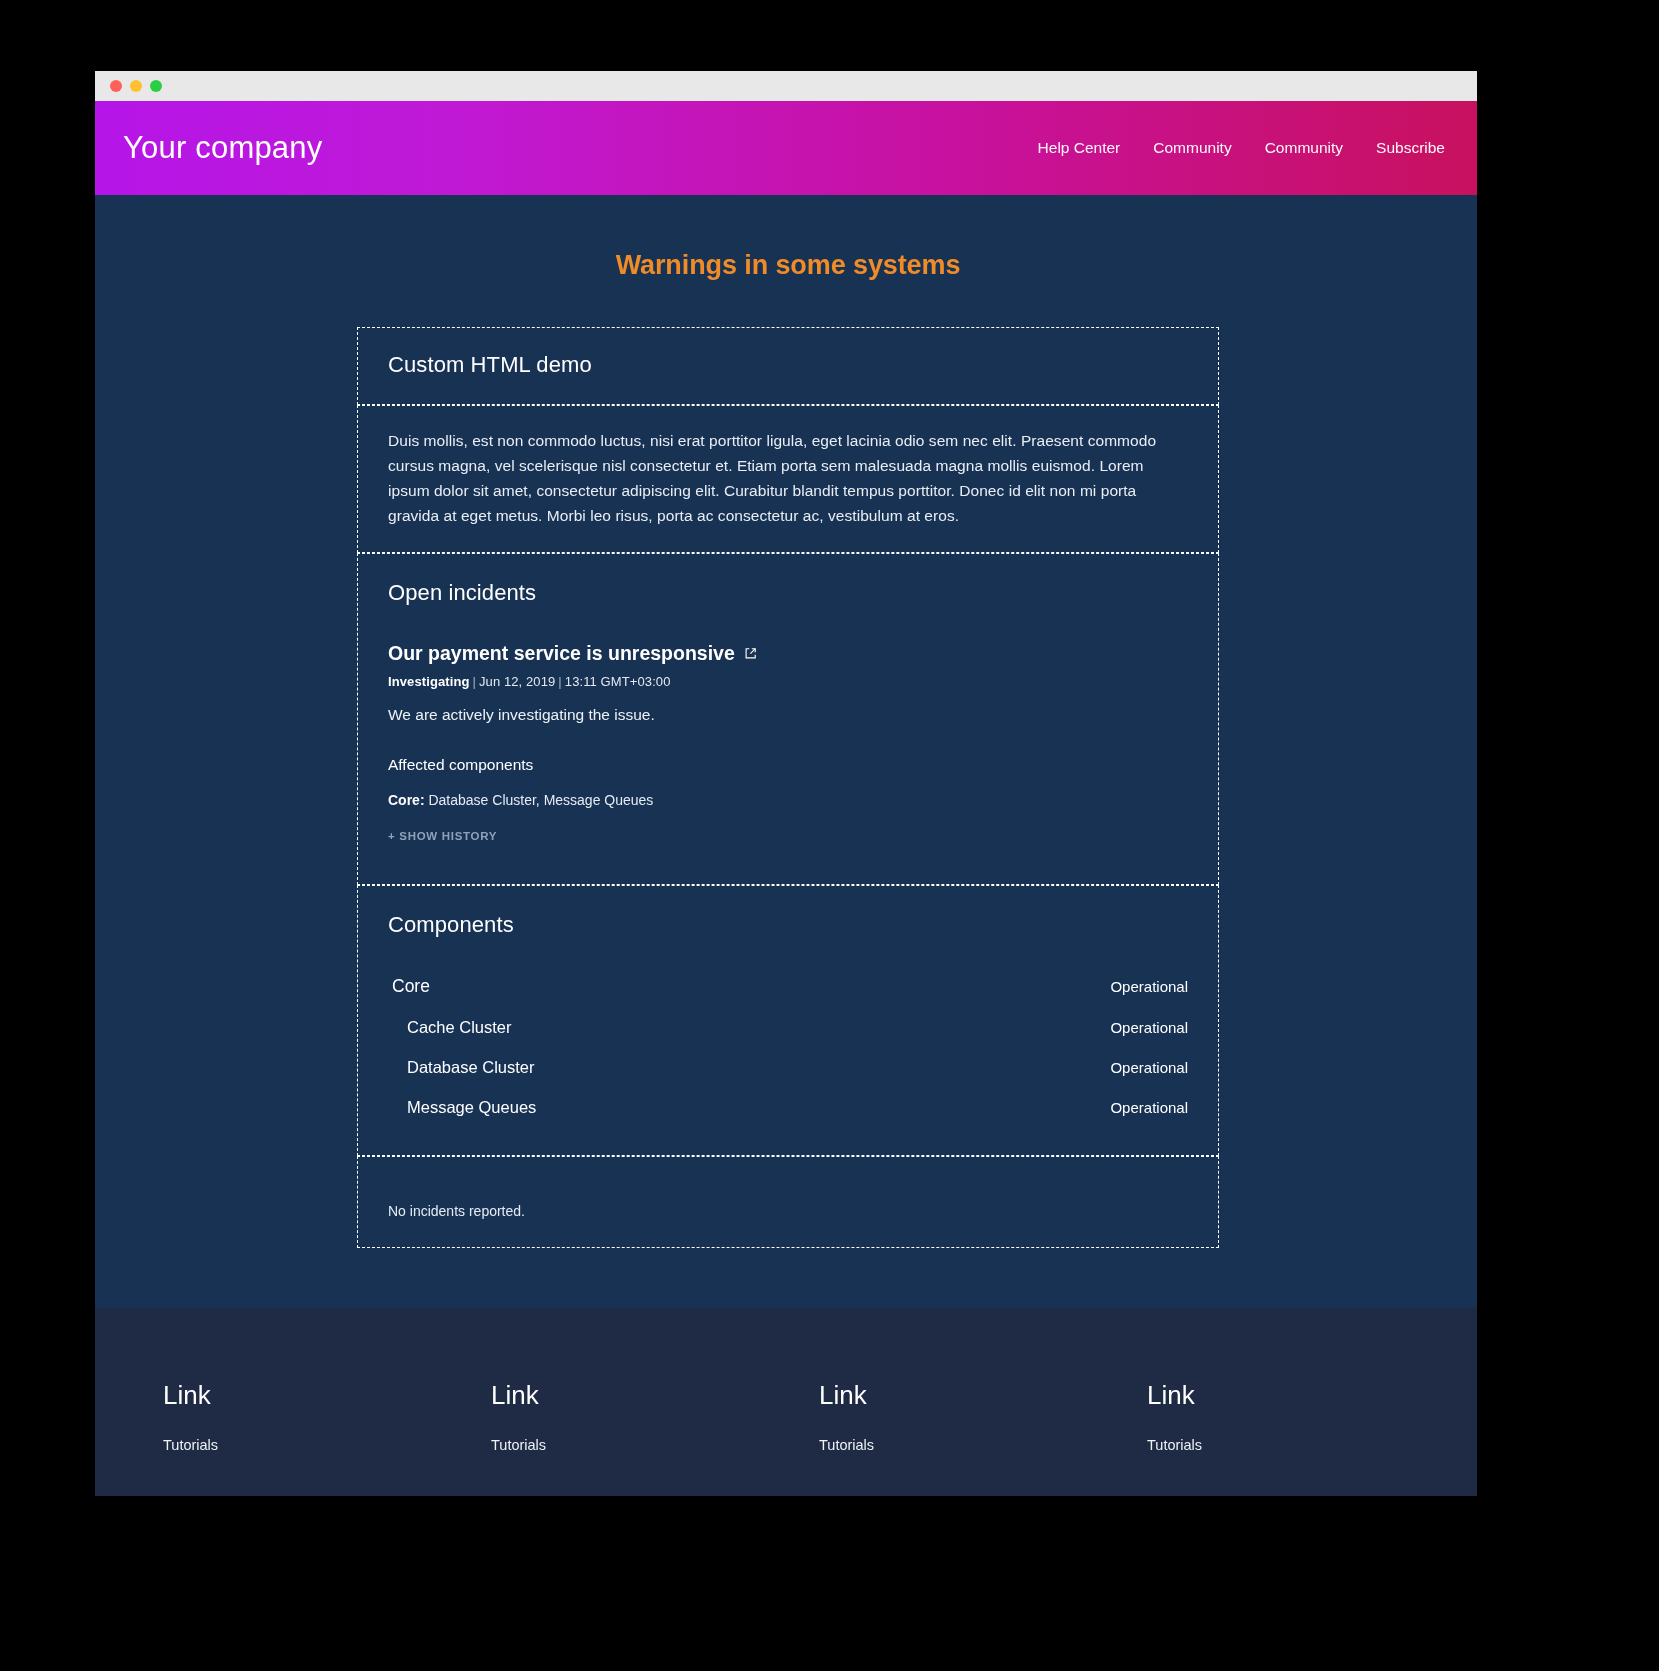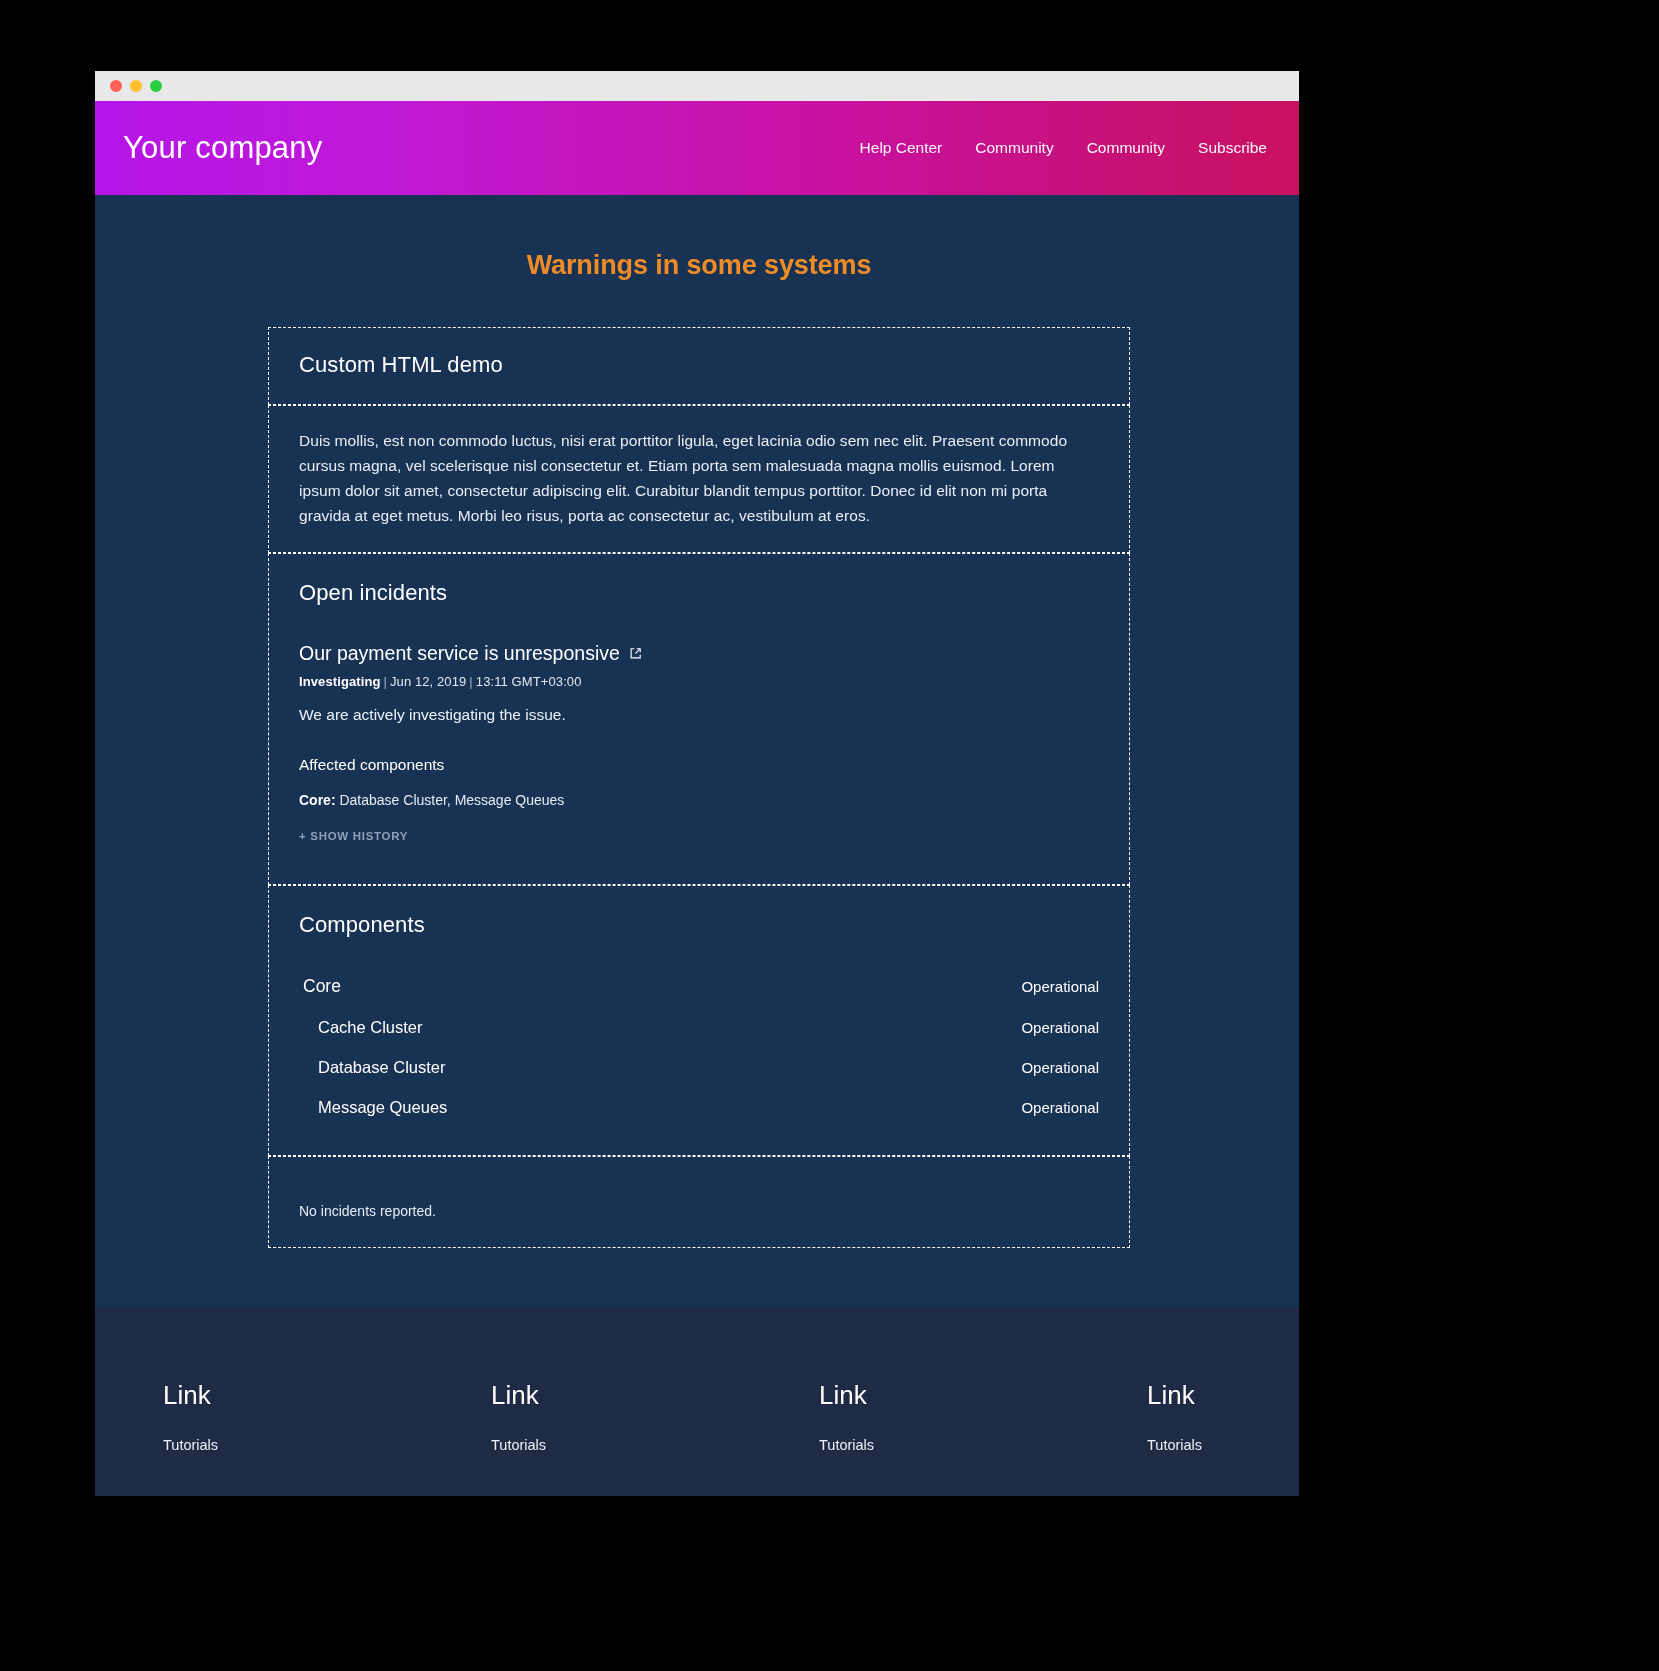--- a/index.html
+++ b/index.html
@@ -19,21 +19,21 @@
     height: 1671px;
     background: #000000;
     overflow: hidden;
   }
 
   
   .window {
     position: absolute;
     left: 95px;
     top: 71px;
-    width: 1204px;
+    width: 1382px;
     height: 1425px;
     background: #183254;
     overflow: hidden;
   }
 
   .titlebar {
     height: 30px;
     background: #e8e8e8;
     display: flex;
     align-items: center;
@@ -125,21 +125,21 @@
   
   .incident-title-row {
     display: flex;
     align-items: center;
     gap: 9px;
     margin-top: 36px;
   }
   .incident-title {
     font-size: 19.5px;
     color: #ffffff;
-    font-weight: 400;
+    font-weight: 700;
   }
   .ext-icon { display: inline-flex; align-items: center; color: #ffffff; }
   .ext-icon svg { display: block; }
 
   .incident-meta {
     margin-top: 9px;
     font-size: 13px;
     color: #e3e9f0;
     letter-spacing: 0.1px;
   }

